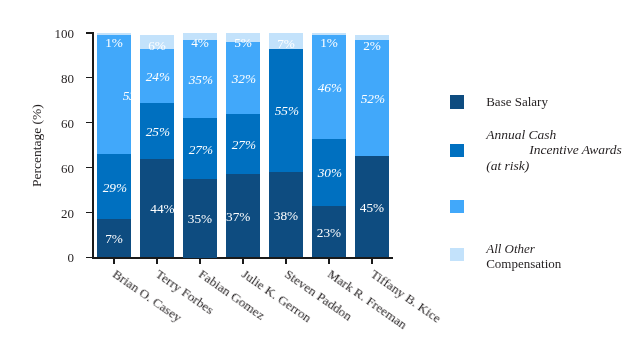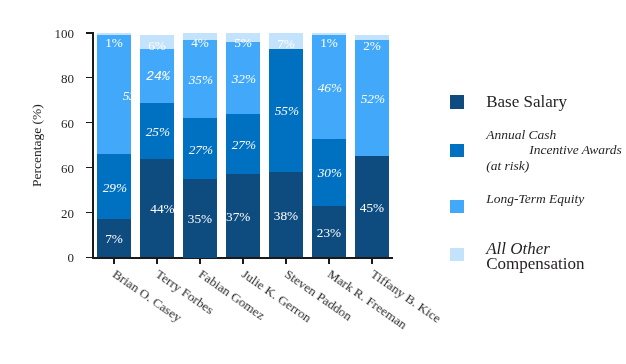--- a/index.html
+++ b/index.html
@@ -20,21 +20,21 @@
   .seg-label{position:absolute;will-change:opacity;color:#ffffff;
              font-size:13.3px;line-height:13.3px;text-align:center;white-space:nowrap;}
   .seg-label.it{font-style:italic;}
 
   .xcat{position:absolute;will-change:opacity;font-size:13.2px;line-height:13.2px;
         white-space:nowrap;transform-origin:0 0;}
 
   .lg-item{position:absolute;left:445px;width:175px;}
   .lg-swatch{position:absolute;left:5.2px;width:13.5px;height:13.3px;}
   .lg-text{position:absolute;left:41.2px;will-change:opacity;
-           font-size:17px;line-height:15.8px;white-space:nowrap;}
+           font-size:13px;line-height:15.8px;white-space:nowrap;}
   .lg-text.it{font-style:italic;font-size:13.5px;}
 </style>
 </head>
 <body>
 
 <div id="stage">
   <div class="axis-line" style="left:92px;top:32px;width:2px;height:226px;"></div>
   <div class="axis-line" style="left:92px;top:256.5px;width:301px;height:2px;"></div>
   <div id="ylabel" style="left: 30.2px; top: 187px; transform: rotate(-90deg);">Percentage (%)</div>
   <div id="yticks">
@@ -58,21 +58,21 @@
       <div class="seg-label it" style="left: 97.9px; width: 34px; top: 180.68px;">29%</div>
       <div class="bar-seg" style="left: 97px; top: 35.24px; width: 34px; height: 118.98px; background: rgb(65, 168, 250);"></div>
       <div class="seg-label it" style="left: 97.9px; width: 34px; top: 88.64px; padding-left: 20px;">53%</div>
       <div class="bar-seg" style="left: 97px; top: 32.55px; width: 34px; height: 2.69px; background: rgb(195, 226, 251);"></div>
       <div class="seg-label" style="left: 97px; width: 34px; top: 36.25px;">1%</div>
       <div class="bar-seg" style="left: 140px; top: 158.72px; width: 34px; height: 98.78px; background: rgb(14, 76, 128);"></div>
       <div class="seg-label" style="left: 140px; width: 45px; top: 202.01px;">44%</div>
       <div class="bar-seg" style="left: 140px; top: 102.59px; width: 34px; height: 56.13px; background: rgb(0, 112, 192);"></div>
       <div class="seg-label it" style="left: 140.9px; width: 34px; top: 124.56px;">25%</div>
       <div class="bar-seg" style="left: 140px; top: 48.72px; width: 34px; height: 53.88px; background: rgb(65, 168, 250);"></div>
-      <div class="seg-label it" style="left: 140.9px; width: 34px; top: 69.56px; font-family: Liberation Mono, monospace;">24%</div>
+      <div class="seg-label it" style="left: 140.9px; width: 34px; top: 69.56px;">24%</div>
       <div class="bar-seg" style="left: 140px; top: 35.47px; width: 34px; height: 13.25px; background: rgb(195, 226, 251);"></div>
       <div class="seg-label" style="left: 140px; width: 34px; top: 39.17px;">6%</div>
       <div class="bar-seg" style="left: 183px; top: 178.93px; width: 34px; height: 78.58px; background: rgb(14, 76, 128);"></div>
       <div class="seg-label" style="left: 183px; width: 34px; top: 212.11px;">35%</div>
       <div class="bar-seg" style="left: 183px; top: 118.31px; width: 34px; height: 60.62px; background: rgb(0, 112, 192);"></div>
       <div class="seg-label it" style="left: 183.9px; width: 34px; top: 142.52px;">27%</div>
       <div class="bar-seg" style="left: 183px; top: 39.73px; width: 34px; height: 78.58px; background: rgb(65, 168, 250);"></div>
       <div class="seg-label it" style="left: 183.9px; width: 34px; top: 72.92px;">35%</div>
       <div class="bar-seg" style="left: 183px; top: 32.78px; width: 34px; height: 6.96px; background: rgb(195, 226, 251);"></div>
       <div class="seg-label" style="left: 183px; width: 34px; top: 36.48px;">4%</div>
@@ -129,21 +129,20 @@
         <div class="lg-text" style="top: 0px;">Base Salary</div>
       </div>
       <div class="lg-item" style="top: 126.5px; height: 49.4px;">
         <div class="lg-swatch" style="top: 17.3px; background: rgb(0, 112, 192);"></div>
         <div class="lg-text it" style="top: 0px;">Annual Cash</div>
         <div class="lg-text it" style="top: 15.8px; margin-left: 43px;">Incentive Awards</div>
         <div class="lg-text it" style="top: 31.6px;">(at risk)</div>
       </div>
       <div class="lg-item" style="top: 190.9px; height: 33.6px;">
         <div class="lg-swatch" style="top: 8.9px; background: rgb(65, 168, 250);"></div>
-        <div class="lg-text it" style="top: 0px;">Long-Term Equity</div>
       </div>
       <div class="lg-item" style="top: 240.5px; height: 33.6px;">
         <div class="lg-swatch" style="top: 7.25px; background: rgb(195, 226, 251);"></div>
         <div class="lg-text" style="top: 0px; font-style: italic;">All Other</div>
         <div class="lg-text" style="top: 15.8px;">Compensation</div>
       </div>
     </div>
 </div>
 
 </body></html>

